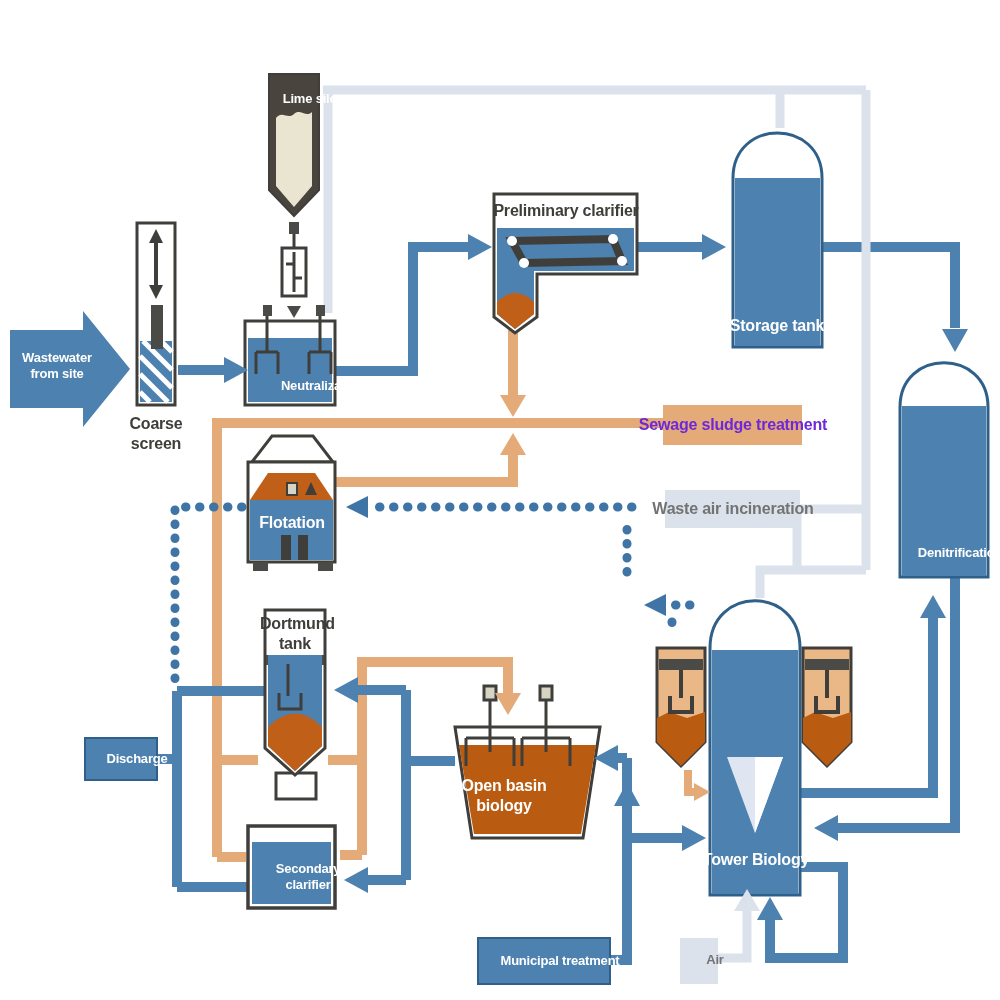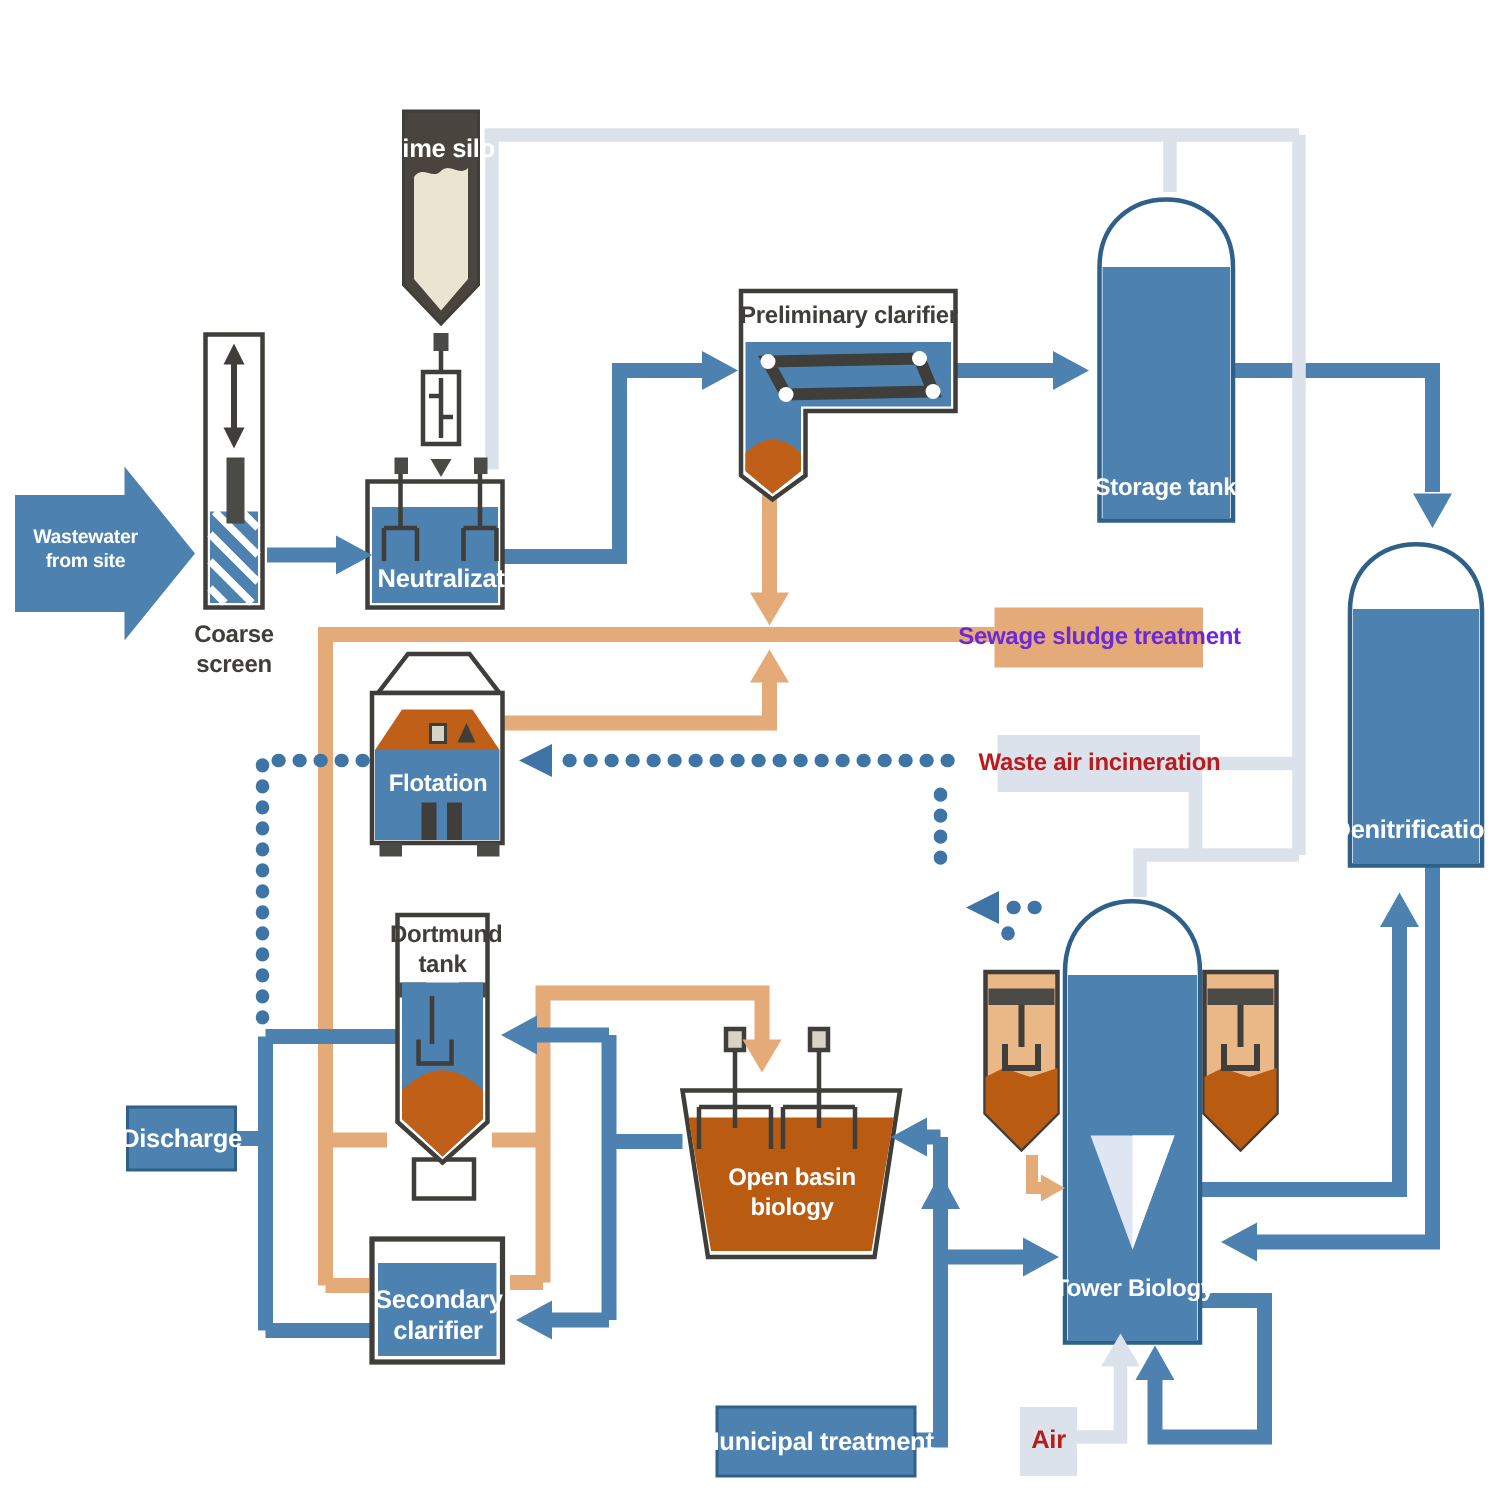--- a/index.html
+++ b/index.html
@@ -4,23 +4,23 @@
 <style>
   html,body{margin:0;padding:0;background:#fff;}
   #canvas{position:relative;width:1000px;height:1000px;background:#fff;overflow:hidden;
           font-family:"Liberation Sans", sans-serif;}
   #pipes{position:absolute;left:0;top:0;}
   .lbl{position:absolute;transform:translate(-50%,-50%);font-weight:bold;
        text-align:center;line-height:1.25;letter-spacing:-0.2px;white-space:nowrap;}
   .wrap{white-space:normal;}
   .white{color:#ffffff;}
   .dark{color:#3f3e3a;}
-  .blue-t{color:#b91c1c;}
+  .blue-t{color:#737373;}
   .orange-t{color:#6d28d9;}
-  .f13{font-size:13px;} .f12{font-size:16px;} .f11{font-size:17px;}
+  .f13{font-size:13px;} .f12{font-size:16px;} .f11{font-size:13px;margin-left:16px;}
 </style>
 </head>
 <body>
 
 <div id="canvas">
 <svg id="pipes" width="1000" height="1000" viewBox="0 0 1000 1000">
 
   <g stroke="#e4aa78" stroke-width="10" fill="none">
     <path d="M513,330 V398"></path>
     <path d="M217,423 H663 M217,418 V857 M217,857 H246 M217,760 H258"></path>
@@ -234,18 +234,18 @@
   <div class="lbl white f11" style="left:294px;top:99px;">Lime silo</div>
   <div class="lbl white f11" style="left:290px;top:386px;padding-left:33px;">Neutralization</div>
   <div class="lbl dark f12" style="left:566px;top:211px;">Preliminary clarifier</div>
   <div class="lbl white f12" style="left:777px;top:326px;">Storage tank</div>
   <div class="lbl orange-t f12" style="left:733px;top:425px;">Sewage sludge treatment</div>
   <div class="lbl blue-t f12" style="left:733px;top:509px;">Waste air incineration</div>
   <div class="lbl white f12" style="left:292px;top:523px;">Flotation</div>
   <div class="lbl white f11" style="left:944px;top:553px;">Denitrification</div>
   <div class="lbl dark f12 wrap" style="left:295px;top:634px;width:70px;">Dortmund tank</div>
   <div class="lbl white f11" style="left:121px;top:759px;">Discharge</div>
-  <div class="lbl white f12 wrap" style="left:528px;top:796px;width:110px;">Open basin biology</div>
+  <div class="lbl white f12 wrap" style="left:504px;top:796px;width:110px;">Open basin biology</div>
   <div class="lbl white f11 wrap" style="left:292px;top:877px;width:84px;">Secondary clarifier</div>
   <div class="lbl white f12" style="left:756px;top:860px;">Tower Biology</div>
   <div class="lbl white f11" style="left:544px;top:961px;">Municipal treatment</div>
   <div class="lbl blue-t f11" style="left:699px;top:960px;">Air</div>
 </div>
 
 </body></html>

